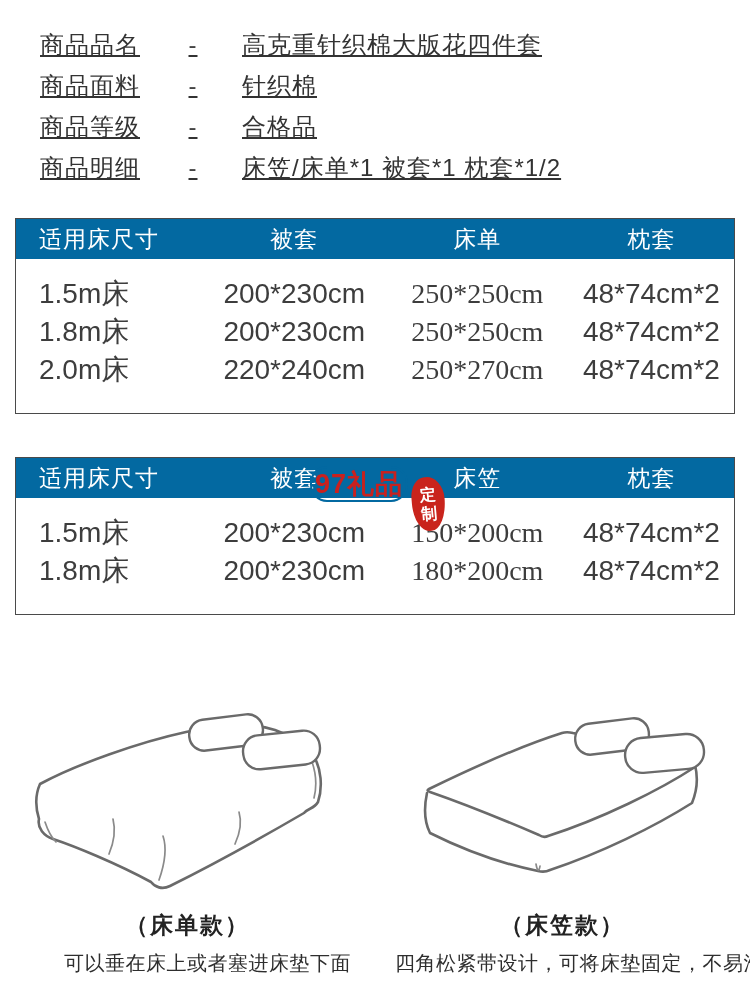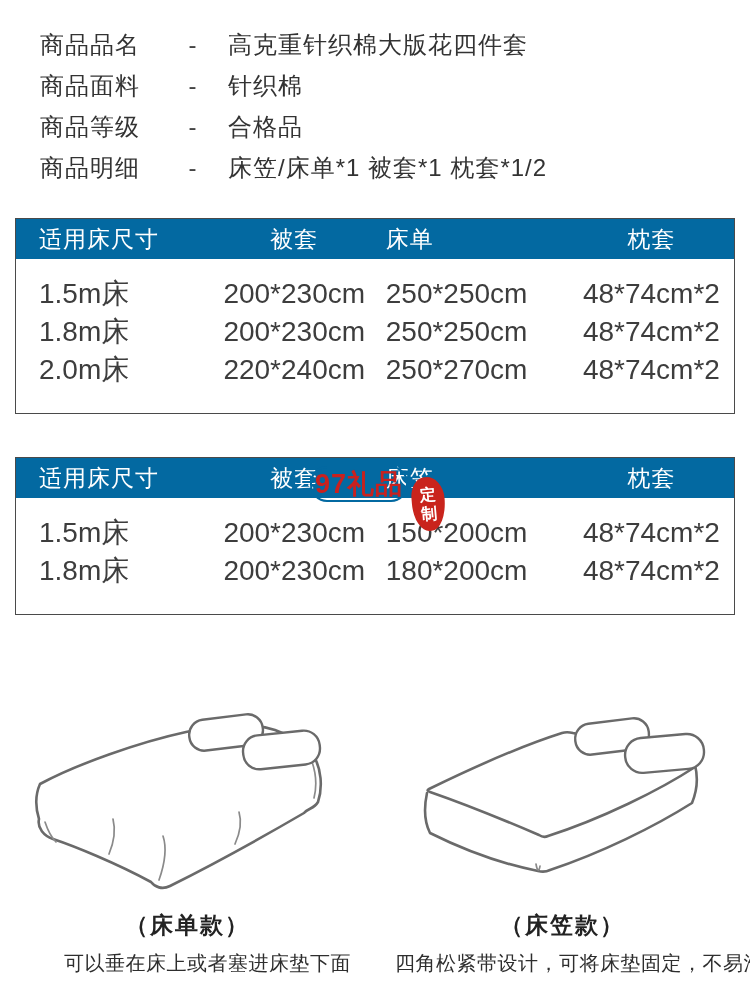--- a/index.html
+++ b/index.html
@@ -2,35 +2,35 @@
 <html><head>
 <meta charset="utf-8">
 <style>
   html,body{margin:0;padding:0;background:#fff;}
   .page{
     position:relative;width:750px;height:988px;background:#fff;overflow:hidden;
     font-family:"Liberation Sans","DejaVu Sans",sans-serif;
   }
   
   .attr-row{position:absolute;left:40px;display:flex;align-items:baseline;
-    font-size:24px;color:#333;line-height:30px;letter-spacing:1px;}
+    font-size:24px;color:#333;line-height:30px;letter-spacing:1px;text-decoration:underline;}
   .attr-label{width:130px;}
   .attr-dash{width:30px;text-align:center;margin-left:8px;color:#444;}
-  .attr-value{margin-left:20px;white-space:nowrap;}
+  .attr-value{margin-left:34px;white-space:nowrap;}
   
   .spec-table{position:absolute;left:15px;width:720px;background:#fff;
     border:1px solid #4a4a4a;box-sizing:border-box;}
   .thead{display:flex;align-items:center;height:40px;background:#0369a1;
     color:#fff;font-size:23px;letter-spacing:1px;}
   .tbody{padding:16px 0 24px 0;}
   .trow{display:flex;align-items:center;height:38px;font-size:28px;color:#3d3d3d;}
   .c{box-sizing:border-box;white-space:nowrap;}
   .c0{width:26%;padding-left:23px;text-align:left;}
   .c1{width:25.5%;text-align:center;}
-  .c2{width:25.5%;text-align:left;}
+  .c2{width:25.5%;text-align:center;font-family:Liberation Serif, serif;}
   .c3{width:23%;text-align:center;}
   
   .wm-badge{position:absolute;left:310px;top:466px;width:94px;height:32px;
     border:2px solid #0369a1;border-radius:17px;color:#c9211e;
     font-size:27px;font-weight:bold;display:flex;align-items:center;
     justify-content:center;letter-spacing:1px;z-index:5;background:transparent;}
   .wm-seal{position:absolute;left:412px;top:477px;width:33px;height:54px;
     background:#c9241c;border-radius:46% 54% 50% 50% / 40% 44% 62% 56%;
     transform:rotate(-5deg);display:flex;align-items:center;justify-content:center;
     z-index:6;}

